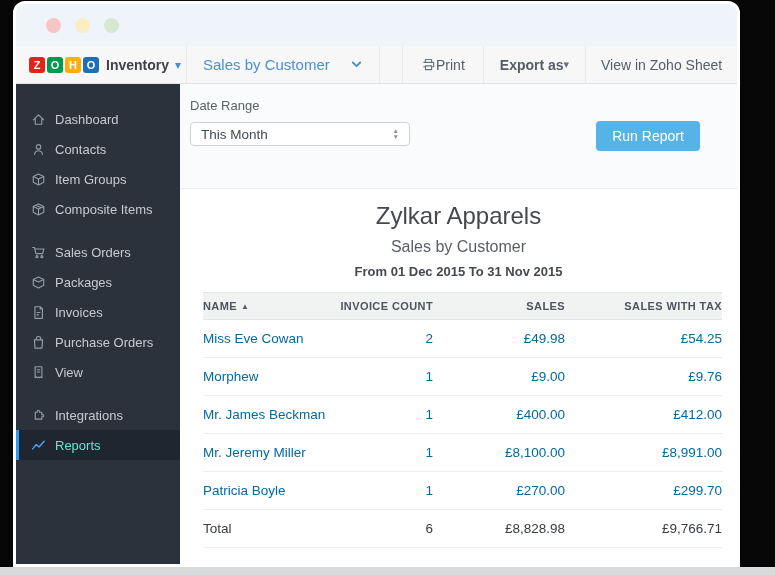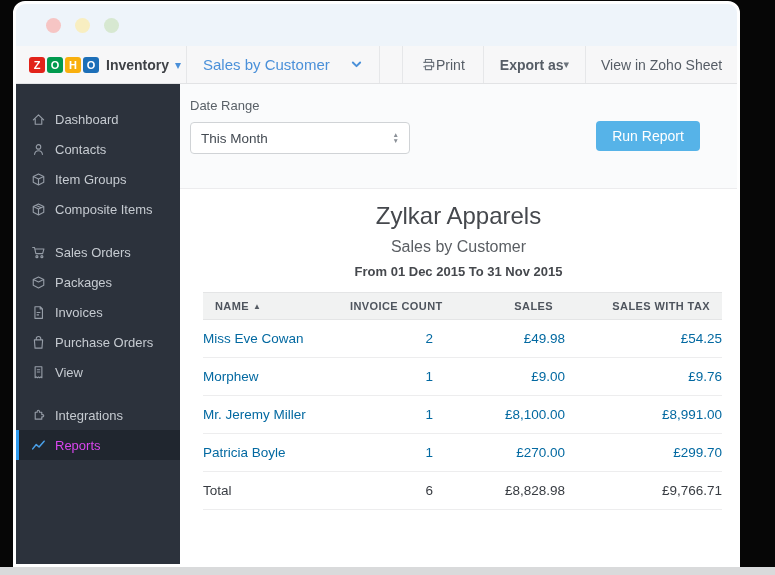--- a/index.html
+++ b/index.html
@@ -56,41 +56,41 @@
   .export-menu .item b { color:#39404b; }
 
   
   .body-row { flex:1; display:flex; min-height:0; }
 
   
   .sidebar { width:164px; flex:0 0 164px; background:#2c323c; padding-top:20px; overflow:hidden; }
   .nav-group { list-style:none; margin-bottom:13px; }
   .nav-item { height:30px; display:flex; align-items:center; gap:9px; padding-left:15px; color:#c6cbd1; font-size:13px; cursor:pointer; }
   .nav-item svg { stroke:#959ca6; flex:0 0 15px; }
-  .nav-item.active { background:#20262f; border-left:3px solid #2e9bf0; padding-left:12px; color:#d946ef; }
+  .nav-item.active { background:#20262f; border-left:3px solid #2e9bf0; padding-left:12px; color:#5eead4; }
   .nav-item.active svg { stroke:#4aa0e9; }
 
   
   .main { flex:1; background:#fff; display:flex; flex-direction:column; position:relative; min-width:0; }
   .filters { flex:0 0 105px; background:#fafbfc; border-bottom:1px solid #ececee; padding:14px 0 0 10px; position:relative; }
   .filter-label { font-size:13px; color:#5a6168; margin-bottom:9px; }
-  .select-box { width:220px; height:32px; background:#fff; border:1px solid #d0d3d6; border-radius:4px; display:flex; align-items:center; justify-content:space-between; padding:0 10px; font-size:13.5px; color:#434a52; cursor:pointer; }
+  .select-box { width:220px; height:24px; background:#fff; border:1px solid #d0d3d6; border-radius:4px; display:flex; align-items:center; justify-content:space-between; padding:0 10px; font-size:13.5px; color:#434a52; cursor:pointer; }
   .stepper { display:flex; flex-direction:column; line-height:6px; font-size:6.5px; color:#8a9097; }
   .run-btn { position:absolute; left:416px; top:37px; width:104px; height:30px; background:#56b3e8; border:none; border-radius:4px; color:#fff; font-size:14px; font-family:inherit; cursor:pointer; z-index:1; }
 
   
   .report { flex:1; padding-top:13px; overflow:hidden; }
   .rpt-company { text-align:center; font-size:24px; font-weight:400; color:#45484d; }
   .rpt-title { text-align:center; font-size:16px; color:#5a5e63; margin-top:8px; }
   .rpt-period { text-align:center; font-size:13px; font-weight:bold; color:#45484d; margin-top:8px; }
 
   .tbl-wrap { margin:13px 15px 0 23px; }
   table { width:100%; border-collapse:collapse; table-layout:fixed; font-size:13.5px; }
   col.c-name { width:135px; } col.c-count { width:95px; } col.c-sales { width:132px; } col.c-tax { width:157px; }
-  thead th { background:#f1f2f2; border-top:1px solid #e4e5e6; border-bottom:1px solid #e4e5e6; font-size:11px; font-weight:bold; color:#4e545d; letter-spacing:.4px; padding:7px 12px; text-align:right; white-space:nowrap; }
+  thead th { background:#f1f2f2; border-top:1px solid #e4e5e6; border-bottom:1px solid #e4e5e6; font-size:11px; font-weight:bold; color:#4e545d; letter-spacing:.4px; padding:7px 0; text-align:right; white-space:nowrap; }
   thead th:first-child { text-align:left; }
   .sort-icon { font-size:8px; color:#555b63; margin-left:4px; vertical-align:1px; }
   tbody td { padding:11px 0; border-bottom:1px solid #ededee; color:#0369a1; text-align:right; cursor:pointer; white-space:nowrap; }
   tbody td:first-child { text-align:left; }
   tr.total-row td { color:#383c42; cursor:default; }
 </style>
 </head>
 <body>
 
 <div class="window">
@@ -261,20 +261,26 @@
                 <td>£49.98</td>
                 <td>£54.25</td>
               </tr>
               <tr>
                 <td>Morphew</td>
                 <td>1</td>
                 <td>£9.00</td>
                 <td>£9.76</td>
               </tr>
               <tr>
+                <td>Mr. James Beckman</td>
+                <td>1</td>
+                <td>£400.00</td>
+                <td>£412.00</td>
+              </tr>
+              <tr>
                 <td>Mr. Jeremy Miller</td>
                 <td>1</td>
                 <td>£8,100.00</td>
                 <td>£8,991.00</td>
               </tr>
               <tr>
                 <td>Patricia Boyle</td>
                 <td>1</td>
                 <td>£270.00</td>
                 <td>£299.70</td>

